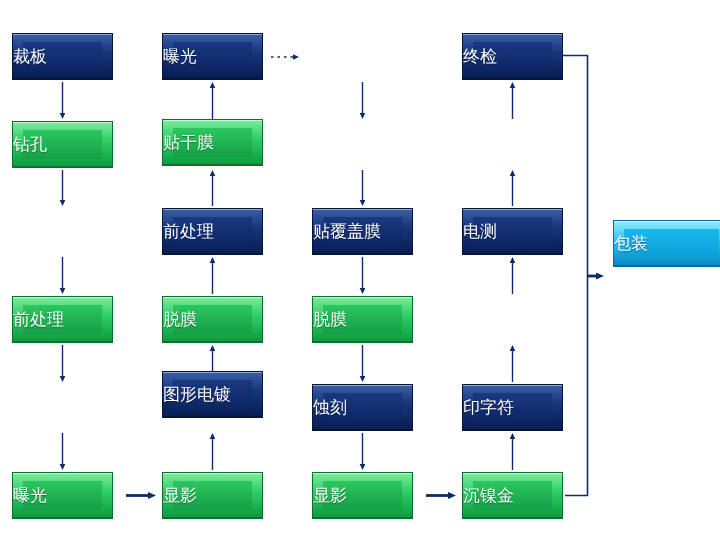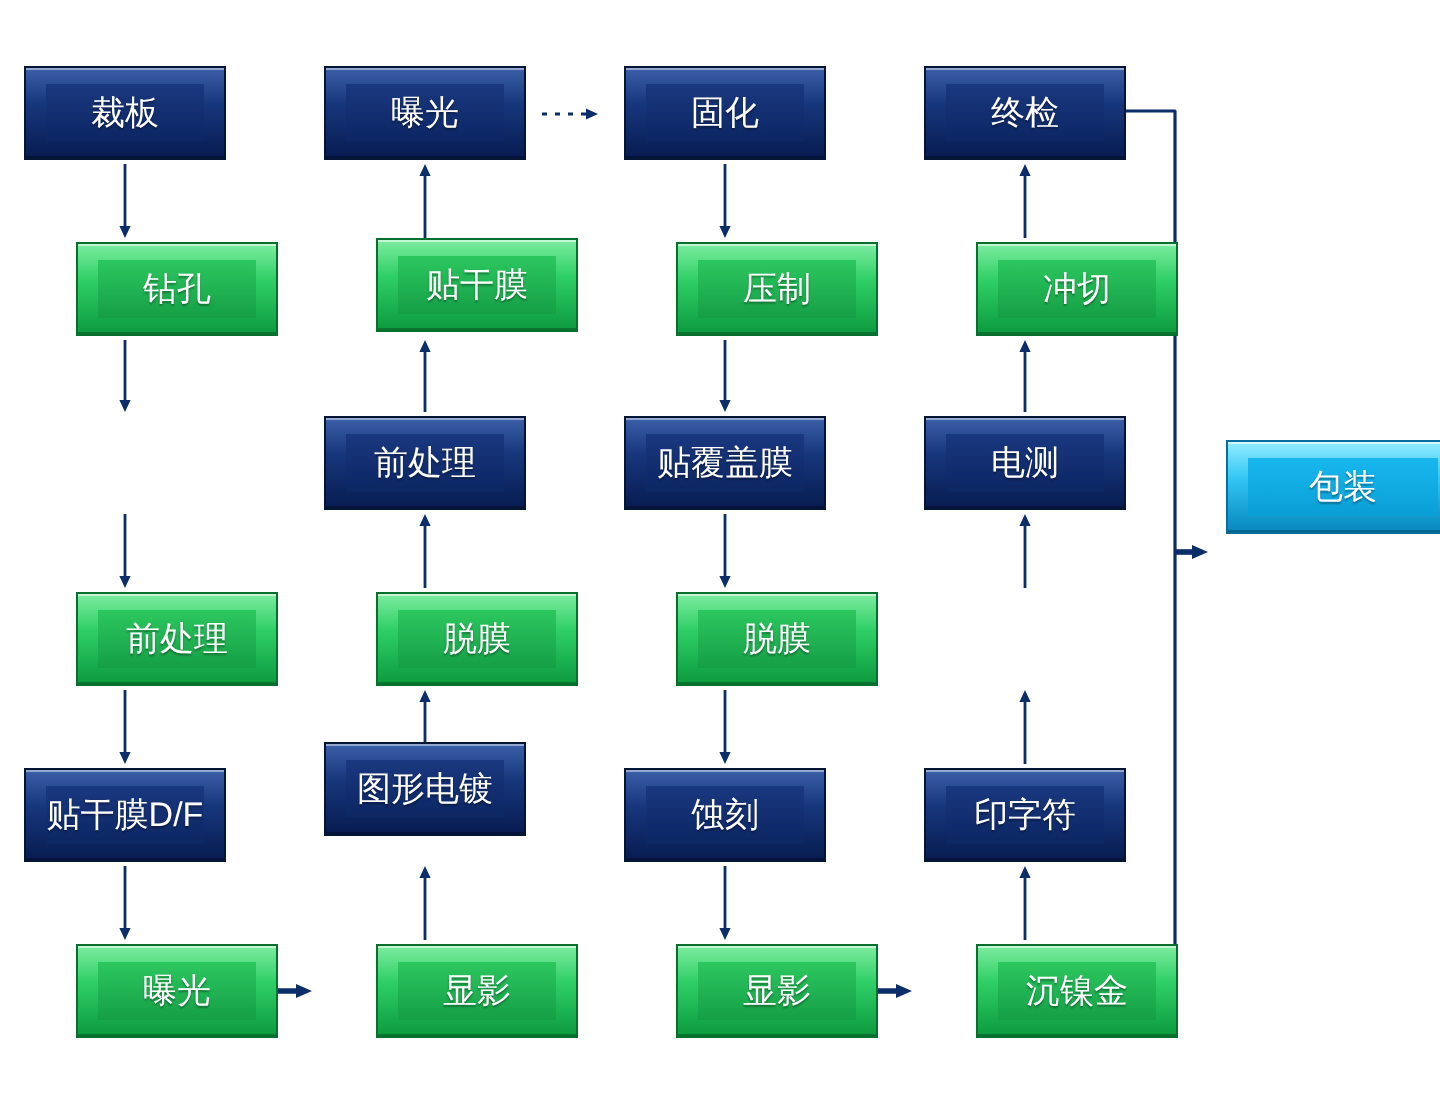--- a/index.html
+++ b/index.html
@@ -3,38 +3,37 @@
 <meta charset="utf-8">
 <style>
   html,body{margin:0;padding:0;background:#ffffff;}
   .stage{
     position:relative;width:720px;height:555px;background:#ffffff;overflow:hidden;
     font-family:"Liberation Sans","DejaVu Sans",sans-serif;
   }
   .arrows{position:absolute;left:0;top:0;pointer-events:none;}
   .box{
     position:absolute;width:101px;height:47px;box-sizing:border-box;
-    display:flex;align-items:center;justify-content:center;
+    display:flex;align-items:center;
   }
   .box .label{
     position:relative;z-index:2;color:#ffffff;font-size:17px;line-height:1;
     text-shadow:0 1px 1px rgba(0,0,0,0.35);white-space:nowrap;
   }
   .box::before{content:"";position:absolute;inset:8px 10px;z-index:1;}
   .box.dark{
     background:linear-gradient(to bottom,#3b5fa8 0%,#17377c 40%,#071c51 100%);
     border:1px solid #051536;
     box-shadow:inset 0 1px 0 rgba(255,255,255,0.45), inset 0 -1px 0 rgba(0,0,0,0.3);
   }
   .box.dark::before{background:linear-gradient(to bottom,#1a3880 0%,#0c2663 100%);}
   .box.green{
     background:linear-gradient(to bottom,#7dec9f 0%,#2fcf67 40%,#0c9a3e 100%);
     border:1px solid #086f2e;
     box-shadow:inset 0 1px 0 rgba(255,255,255,0.55), inset 0 -1px 0 rgba(0,0,0,0.25);
-    margin-left:26px;
   }
   .box.green::before{background:linear-gradient(to bottom,#2cc75f 0%,#159f46 100%);}
   .box.cyan{
     background:linear-gradient(to bottom,#93ecfe 0%,#33c6f4 40%,#0787bd 100%);
     border:1px solid #066d9d;
     box-shadow:inset 0 1px 0 rgba(255,255,255,0.6), inset 0 -1px 0 rgba(0,0,0,0.25);
   }
   .box.cyan::before{background:linear-gradient(to bottom,#18b7ee 0%,#0a9fd6 100%);}
 </style>
 </head>
@@ -95,23 +94,20 @@
 
   <div class="box dark" style="left:12px;top:33px">
       <span class="label">裁板</span>
     </div>
   <div class="box green" style="left:12px;top:121px">
       <span class="label">钻孔</span>
     </div>
   <div class="box green" style="left:12px;top:296px">
       <span class="label">前处理</span>
     </div>
-  <div class="box dark" style="left:12px;top:384px">
-      <span class="label">贴干膜D/F</span>
-    </div>
   <div class="box green" style="left:12px;top:472px">
       <span class="label">曝光</span>
     </div>
 
   <div class="box dark" style="left:162px;top:33px">
       <span class="label">曝光</span>
     </div>
   <div class="box green" style="left:162px;top:119px">
       <span class="label">贴干膜</span>
     </div>
@@ -121,44 +117,35 @@
   <div class="box green" style="left:162px;top:296px">
       <span class="label">脱膜</span>
     </div>
   <div class="box dark" style="left:162px;top:371px">
       <span class="label">图形电镀</span>
     </div>
   <div class="box green" style="left:162px;top:472px">
       <span class="label">显影</span>
     </div>
 
-  <div class="box dark" style="left:312px;top:33px">
-      <span class="label">固化</span>
-    </div>
-  <div class="box green" style="left:312px;top:121px">
-      <span class="label">压制</span>
-    </div>
   <div class="box dark" style="left:312px;top:208px">
       <span class="label">贴覆盖膜</span>
     </div>
   <div class="box green" style="left:312px;top:296px">
       <span class="label">脱膜</span>
     </div>
   <div class="box dark" style="left:312px;top:384px">
       <span class="label">蚀刻</span>
     </div>
   <div class="box green" style="left:312px;top:472px">
       <span class="label">显影</span>
     </div>
 
   <div class="box dark" style="left:462px;top:33px">
       <span class="label">终检</span>
-    </div>
-  <div class="box green" style="left:462px;top:121px">
-      <span class="label">冲切</span>
     </div>
   <div class="box dark" style="left:462px;top:208px">
       <span class="label">电测</span>
     </div>
   <div class="box green" style="left:462px;top:472px">
       <span class="label">沉镍金</span>
     </div>
   <div class="box dark" style="left:462px;top:384px">
       <span class="label">印字符</span>
     </div>

